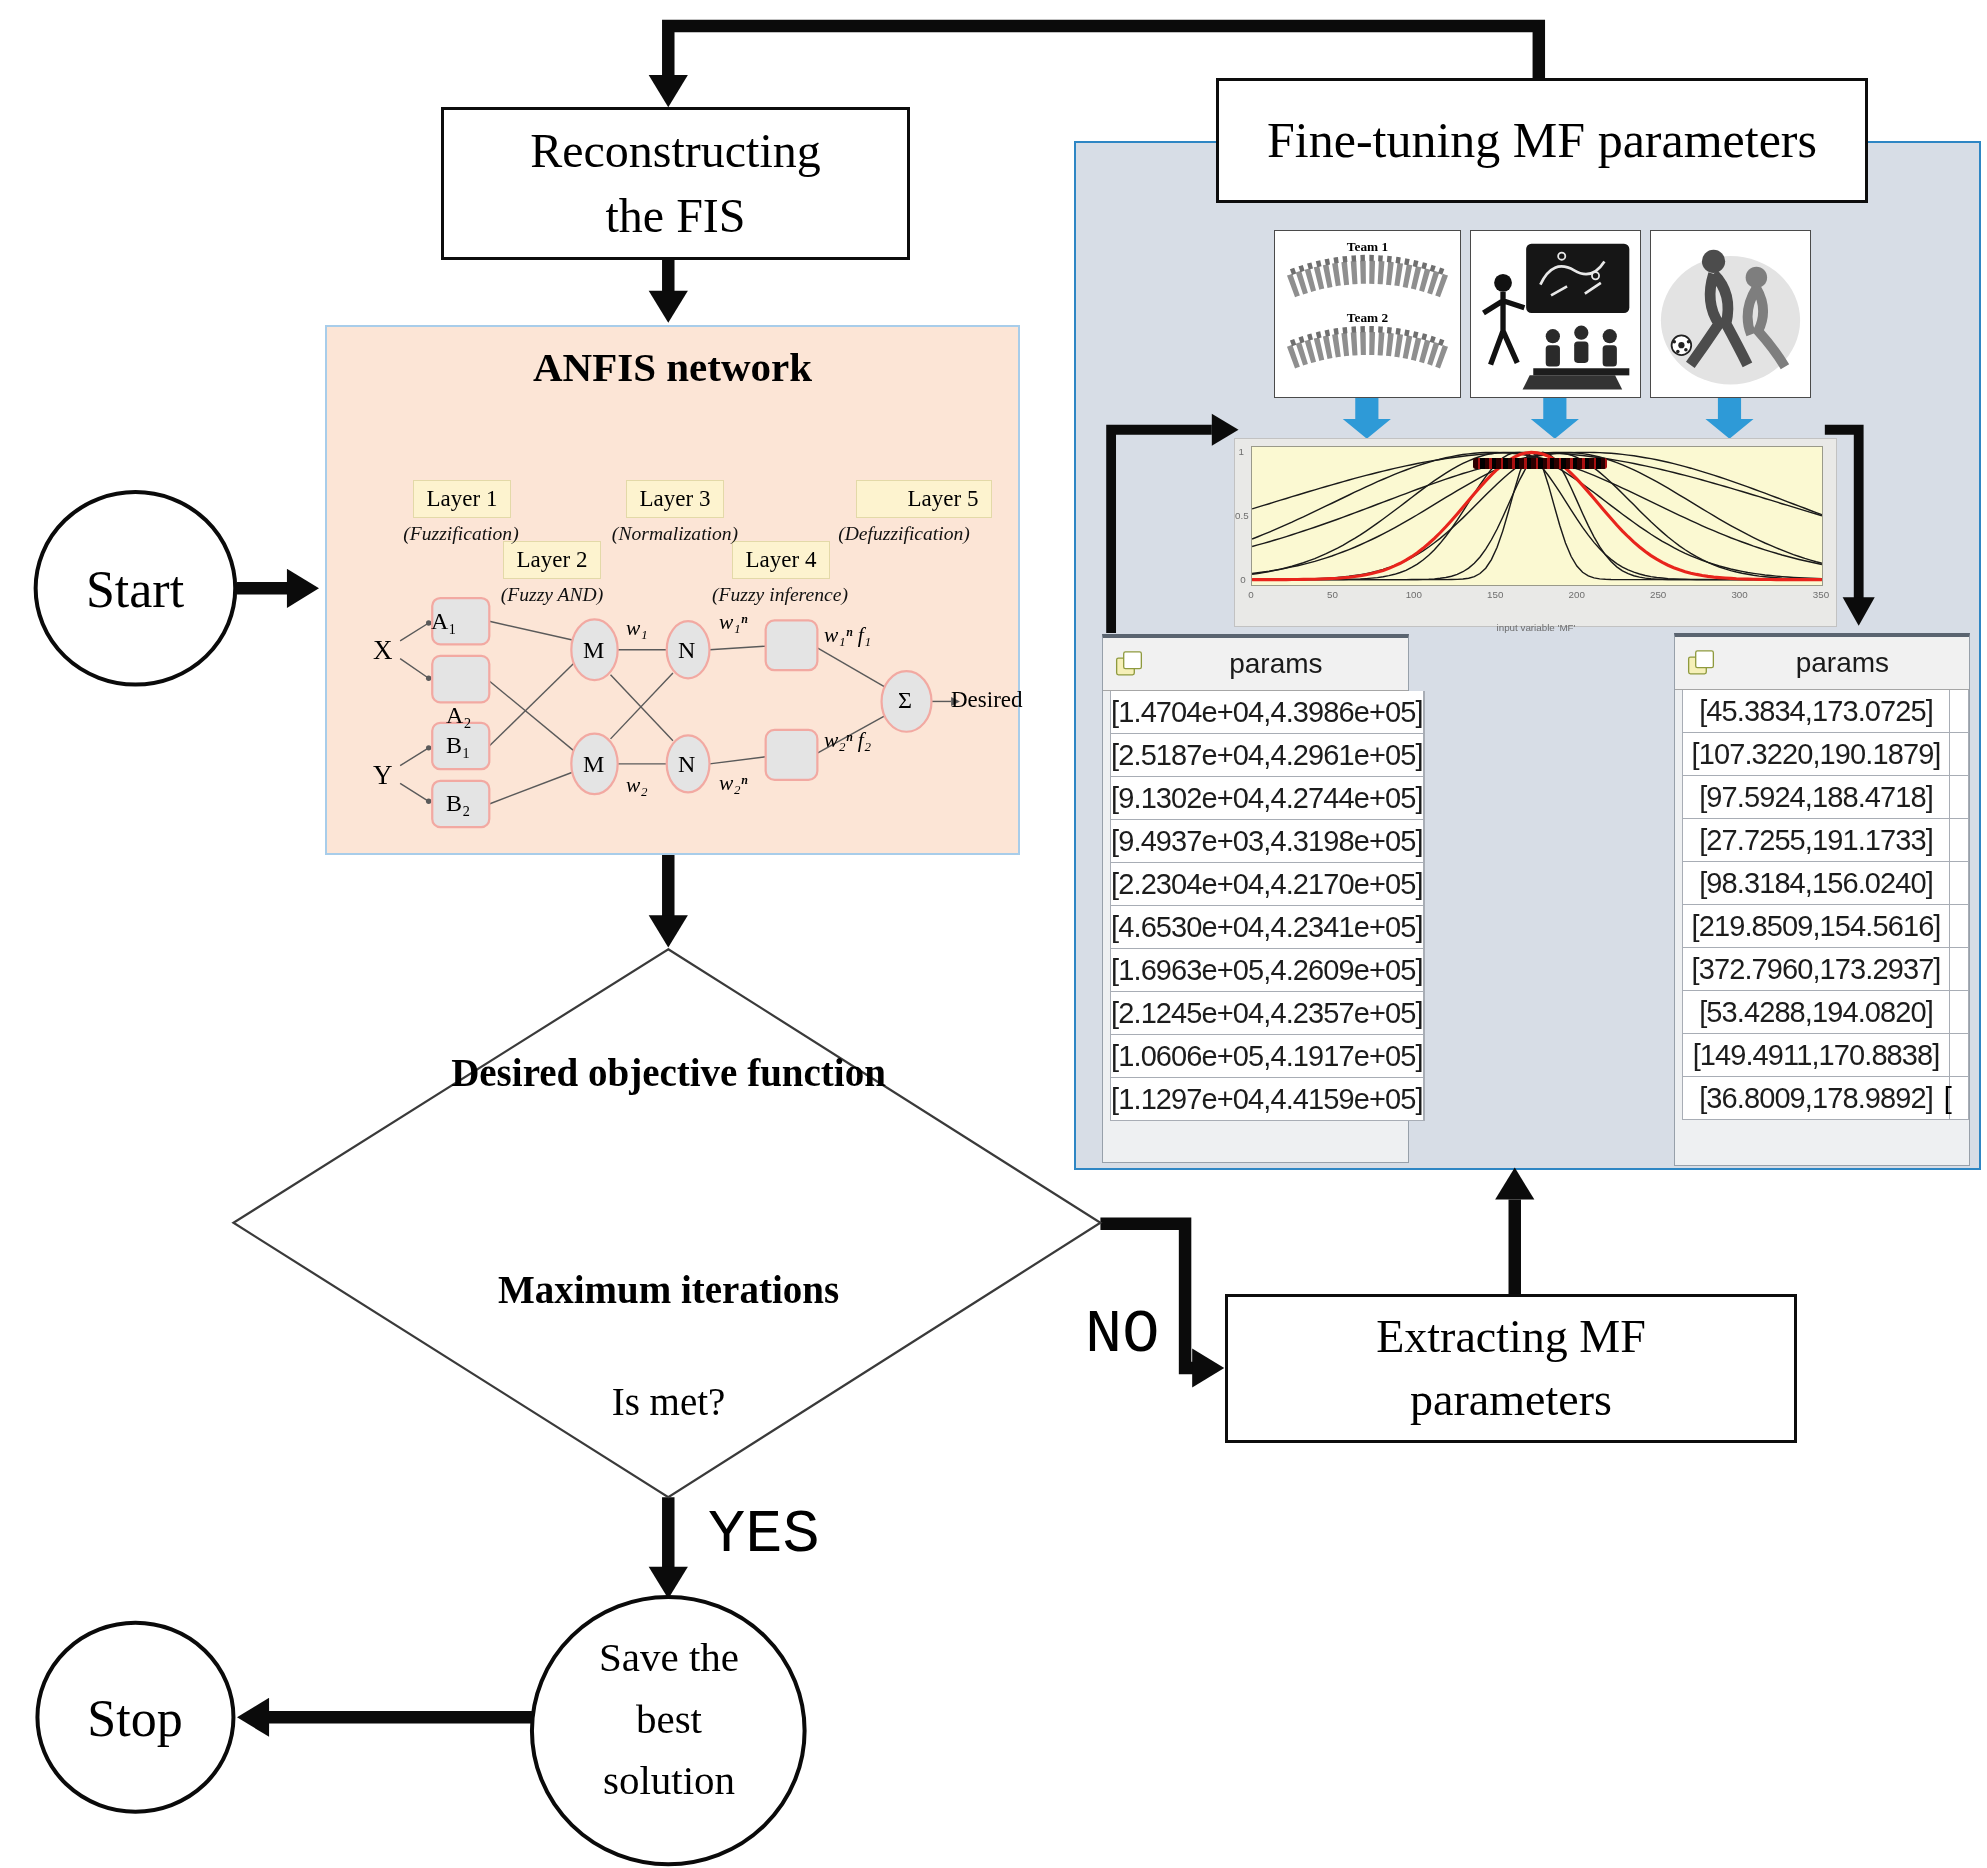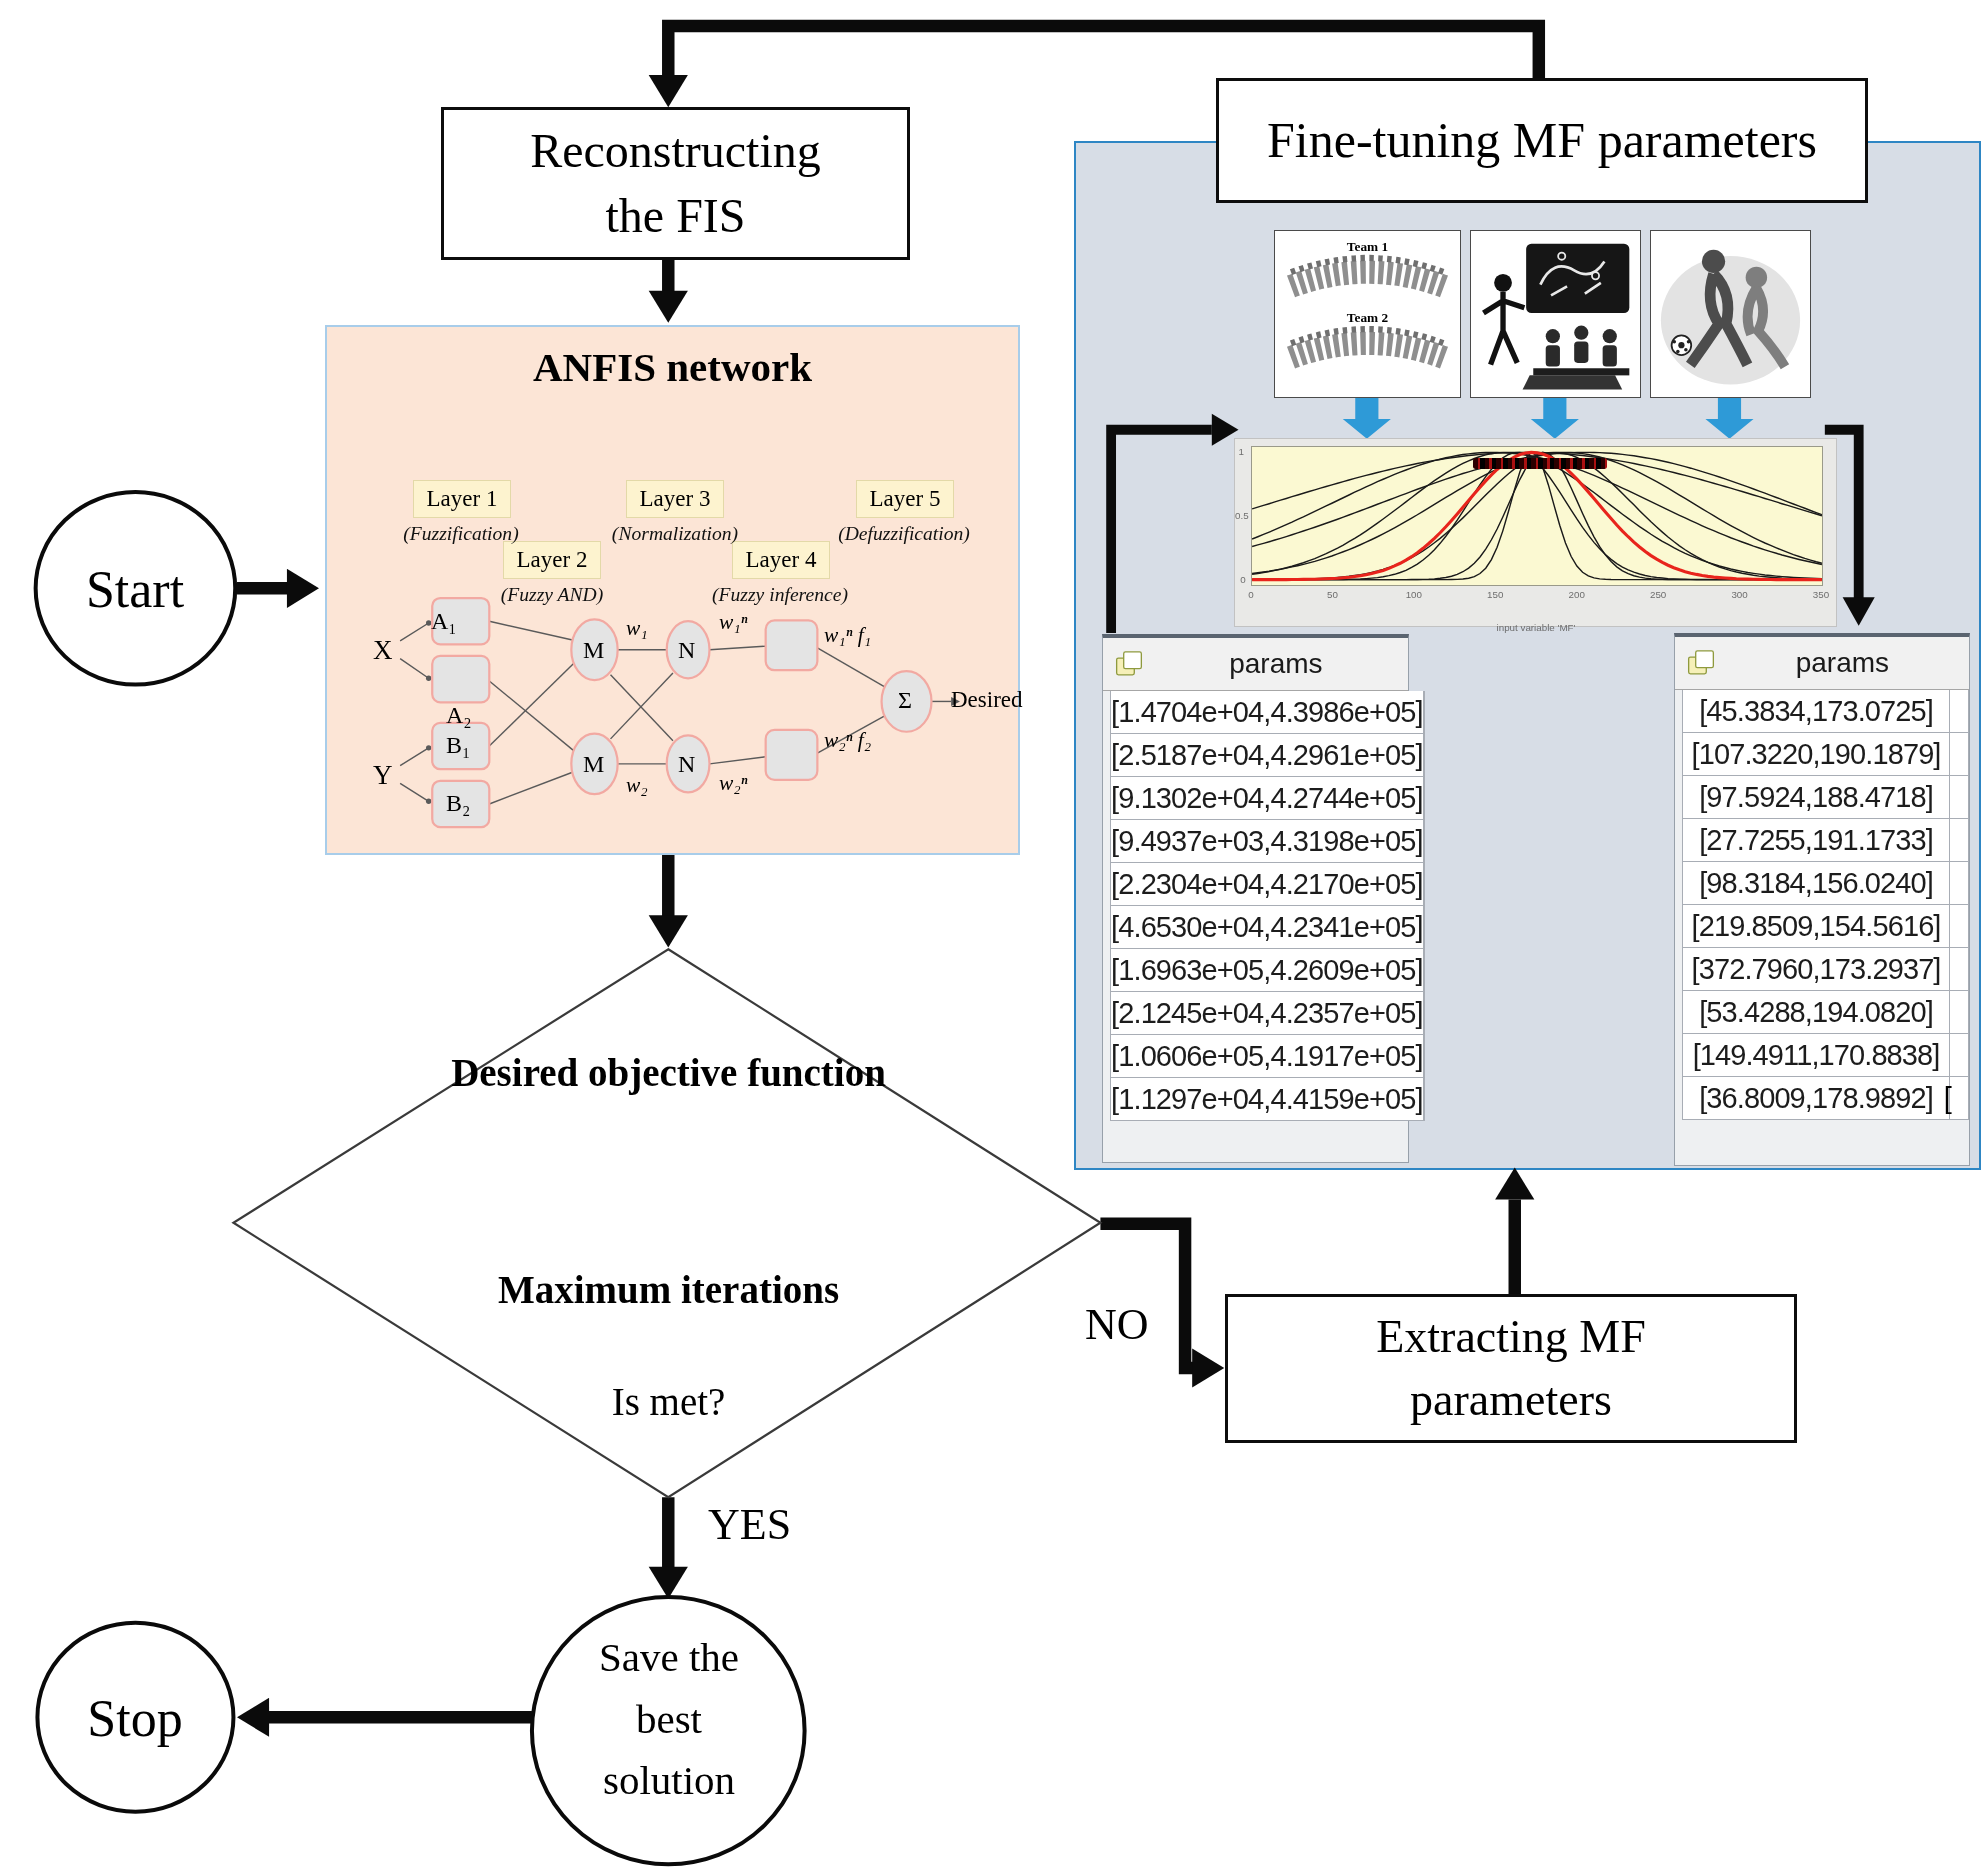--- a/index.html
+++ b/index.html
@@ -36,21 +36,21 @@
           font-family:"Liberation Sans","DejaVu Sans",sans-serif;}
   .thead{height:52px;background:#f1f1f1;border-bottom:1.8px solid #a6a6a6;display:flex;
          align-items:center;}
   .thead .ttl{flex:1;text-align:center;font-size:28px;color:#1a1a1a;}
   .trow{display:flex;height:43px;}
   .tcell{flex:1;background:#fff;border:1.1px solid #a8adb5;border-top:none;margin:0 0 0 7.1px;
          display:flex;align-items:center;justify-content:center;font-size:29px;color:#1c1c1c;
          letter-spacing:-0.9px;position:relative;}
   .tspacer{width:18px;background:#fff;border:1.1px solid #a8adb5;border-top:none;border-left:none;}
   .cursorglyph{position:absolute;right:-1.8px;font-size:29px;color:#000;}
-  .biglabel{position:absolute;font-size:44px;}
+  .biglabel{position:absolute;font-size:62px;font-family:Liberation Mono, monospace;}
   .dline{position:absolute;left:343px;width:651px;text-align:center;font-size:39px;font-weight:bold;}
 </style>
 </head>
 <body>
 
 <div class="stage">
 
   <div class="panel"></div>
 
   <svg class="abs" width="1987" height="1869" viewBox="0 0 2230 2097" style="left:0;top:0;pointer-events:none;">
@@ -105,21 +105,21 @@
   <div class="fbox" style="left:1225px;top:1294px;width:566px;height:143px;font-size:46px;">
     <span class="pre">Extracting MF
 parameters</span>
   </div>
 
   <div class="anfis">
     <div class="abs ctr" style="left:0;top:16px;width:691px;font-size:41px;font-weight:bold;">ANFIS network</div>
 
     <div class="chip" style="left:86px;top:153px;">Layer 1</div>
     <div class="chip" style="left:299px;top:153px;">Layer 3</div>
-    <div class="chip" style="left:529px;top:153px;">Layer 5</div>
+    <div class="chip" style="left:529px;top:153px;padding-left:38px;">Layer 5</div>
     <div class="chip" style="left:176px;top:214px;">Layer 2</div>
     <div class="chip" style="left:405px;top:214px;">Layer 4</div>
 
     <div class="sub" style="left:36px;top:196px;">(Fuzzification)</div>
     <div class="sub" style="left:250px;top:196px;">(Normalization)</div>
     <div class="sub" style="left:479px;top:196px;">(Defuzzification)</div>
     <div class="sub" style="left:127px;top:257px;">(Fuzzy AND)</div>
     <div class="sub" style="left:355px;top:257px;">(Fuzzy inference)</div>
 
     <svg class="abs" style="left:0;top:0;" width="691" height="526" viewBox="0 0 775 590">

